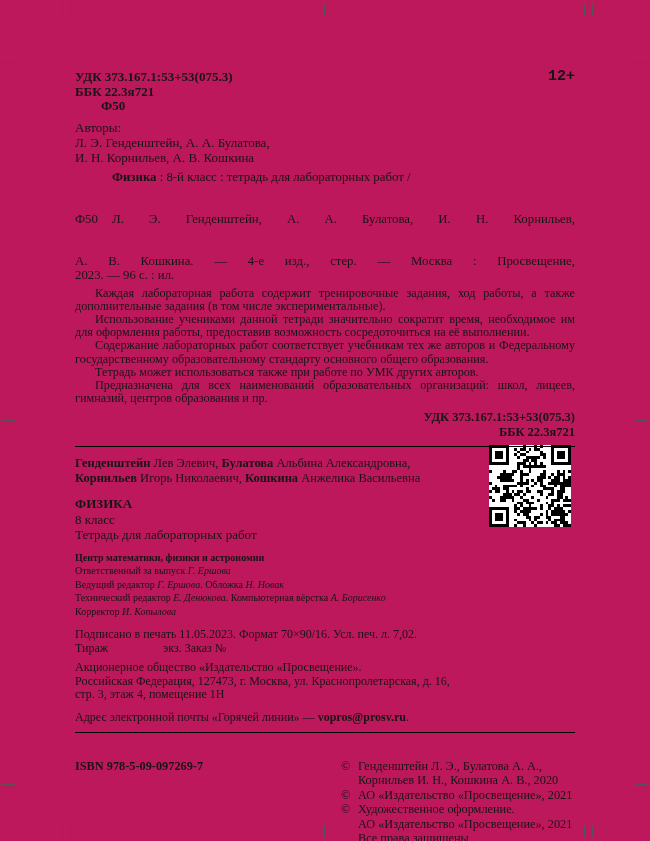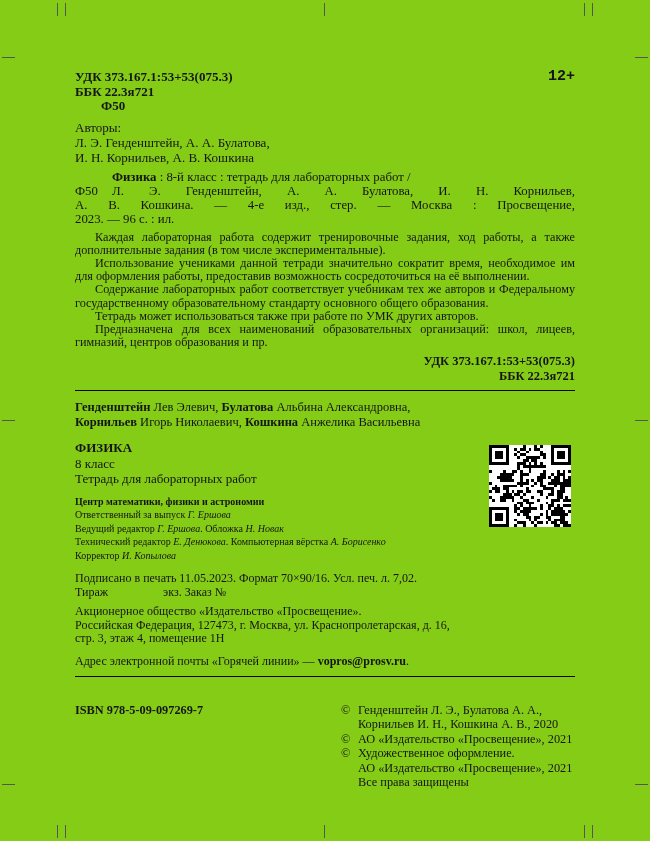--- a/index.html
+++ b/index.html
@@ -1,38 +1,38 @@
 <!DOCTYPE html>
 <html lang="ru"><head>
 <meta charset="utf-8">
 <style>
   * { box-sizing: border-box; }
   html, body { margin: 0; padding: 0; background: #ffffff; }
   .page {
-    position: relative; width: 650px; height: 841px; background: #84cc16;
+    position: relative; width: 650px; height: 841px; background: #be185d;
     font-family: "Liberation Serif", "DejaVu Serif", serif;
     color: #151515; overflow: hidden;
   }
   .content { position: absolute; left: 75px; top: 70px; width: 500px; }
   .crop { position: absolute; background: #555; }
   .crop.v { width: 1px; height: 13px; }
   .crop.h { width: 13px; height: 1px; }
 
   .hdr { display: flex; justify-content: space-between; align-items: flex-start;
          font-weight: bold; font-size: 13px; line-height: 14.5px; }
   .hdr .f50 { padding-left: 26px; }
   .age { font-size: 15px; font-family: Liberation Mono, monospace; }
 
   .center { text-align: left; }
   .authors { margin-top: 6px; font-size: 13px; line-height: 15px; }
 
   .biblio { margin-top: 5px; font-size: 12.8px; line-height: 14px; }
   .biblio .ind { padding-left: 37px; }
   .biblio .sign { display: inline-block; width: 37px; }
-  .jl { text-align: justify; text-align-last: justify; }
+  .jl { text-align: justify; text-align-last: justify; margin-top: 28px; }
 
   .ann { margin-top: 5px; font-size: 12.2px; line-height: 13.2px; text-align: justify; hyphens: auto; }
   .ann p { margin: 0; text-indent: 20px; }
 
   .udcr { margin-top: 5px; text-align: right; font-weight: bold; font-size: 12.5px; line-height: 14.5px; }
   .rule { border: 0; border-top: 1px solid #000; margin: 7px 0 0; }
 
   .credits { margin-top: 9px; font-size: 12.5px; line-height: 15px; }
   .titleblk { margin-top: 10px; font-size: 13px; line-height: 15.5px; }
   .staff { margin-top: 8px; font-size: 10px; line-height: 13.5px; }

